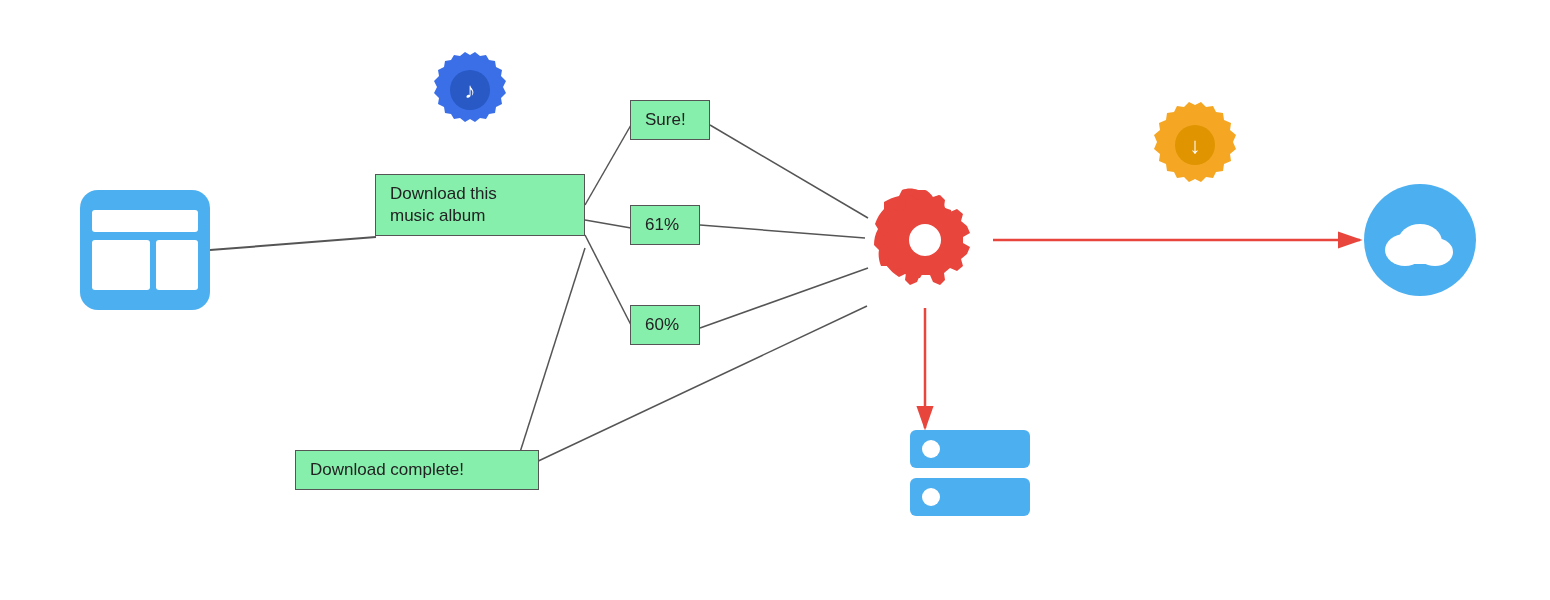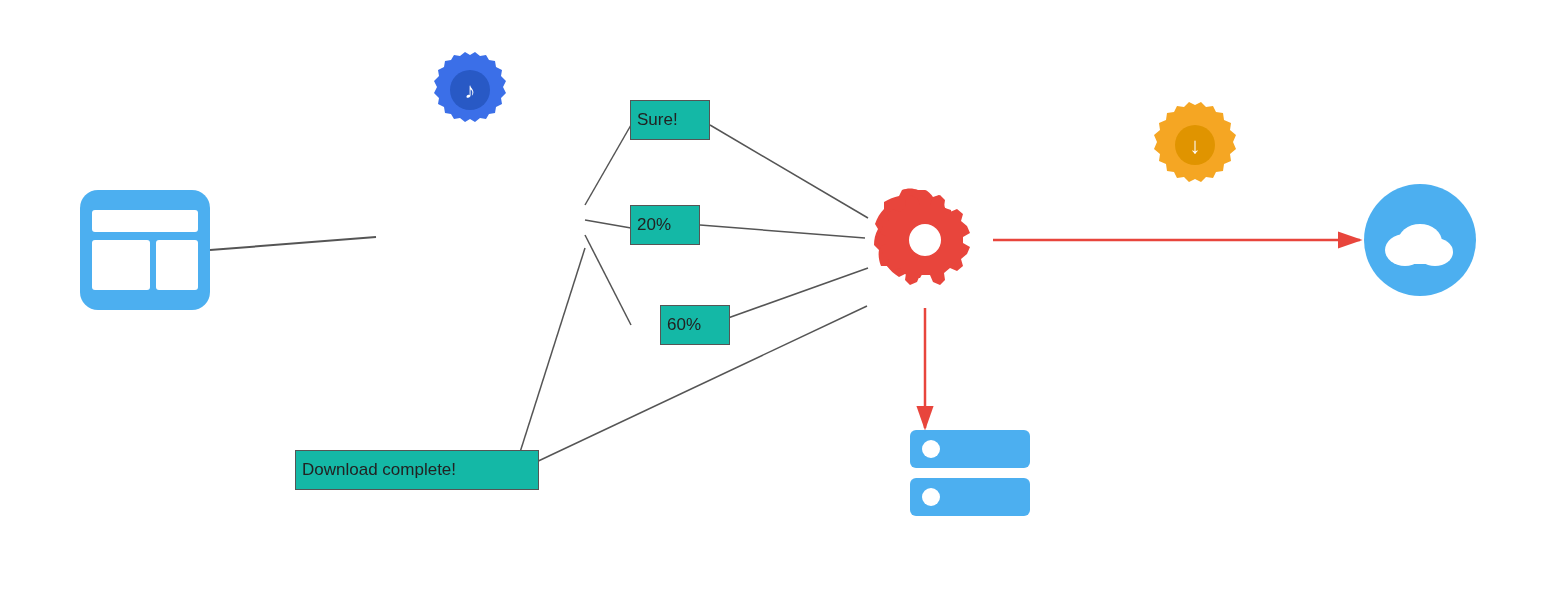--- a/index.html
+++ b/index.html
@@ -80,23 +80,23 @@
       position: absolute;
       left: 430px;
       top: 50px;
       width: 80px;
       height: 80px;
     }
 
     
     .label-box {
       position: absolute;
-      background: #14b8a6;
+      background: #86efac;
       border: 1.5px solid #555;
-      padding: 8px 6px;
+      padding: 8px 14px;
       font-size: 17px;
       font-weight: 400;
       color: #222;
       line-height: 1.3;
     }
 
     .label-download-music {
       left: 375px;
       top: 174px;
       width: 210px;
@@ -111,21 +111,20 @@
     .label-20 {
       left: 630px;
       top: 205px;
       width: 70px;
     }
 
     .label-60 {
       left: 630px;
       top: 305px;
       width: 70px;
-      margin-left: 30px;
     }
 
     .label-download-complete {
       left: 295px;
       top: 450px;
       width: 244px;
     }
 
     
     .gear-icon-container {
@@ -238,27 +237,30 @@
         L45 2 L50 6 L56 5 L59 10 L65 11 L66 17 L72 20 L71 26 L76 31 L73 37
         L76 43 L71 48 L72 54 L66 57 L65 63 L59 64 L56 69 L50 68 L45 72 L40 69
         L35 72 L30 68 L24 69 L21 64 L15 63 L14 57 L8 54 L9 48 L4 43 L7 37
         L4 31 L9 26 L8 20 L14 17 L15 11 L21 10 L24 5 L30 6 L35 2 Z" fill="#3B6FE8"></path>
       <circle cx="40" cy="40" r="20" fill="#2859C5"></circle>
 
       <text x="40" y="48" text-anchor="middle" font-size="22" fill="white">♪</text>
     </svg>
   </div>
 
+  <div class="label-box label-download-music">
+    <span>Download this<br>music album</span>
+  </div>
 
   <div class="label-box label-sure">
     <span>Sure!</span>
   </div>
 
   <div class="label-box label-20">
-    <span>20%</span>
+    <span>61%</span>
   </div>
 
   <div class="label-box label-60">
     <span>60%</span>
   </div>
 
   <div class="label-box label-download-complete">
     <span>Download complete!</span>
   </div>
 

